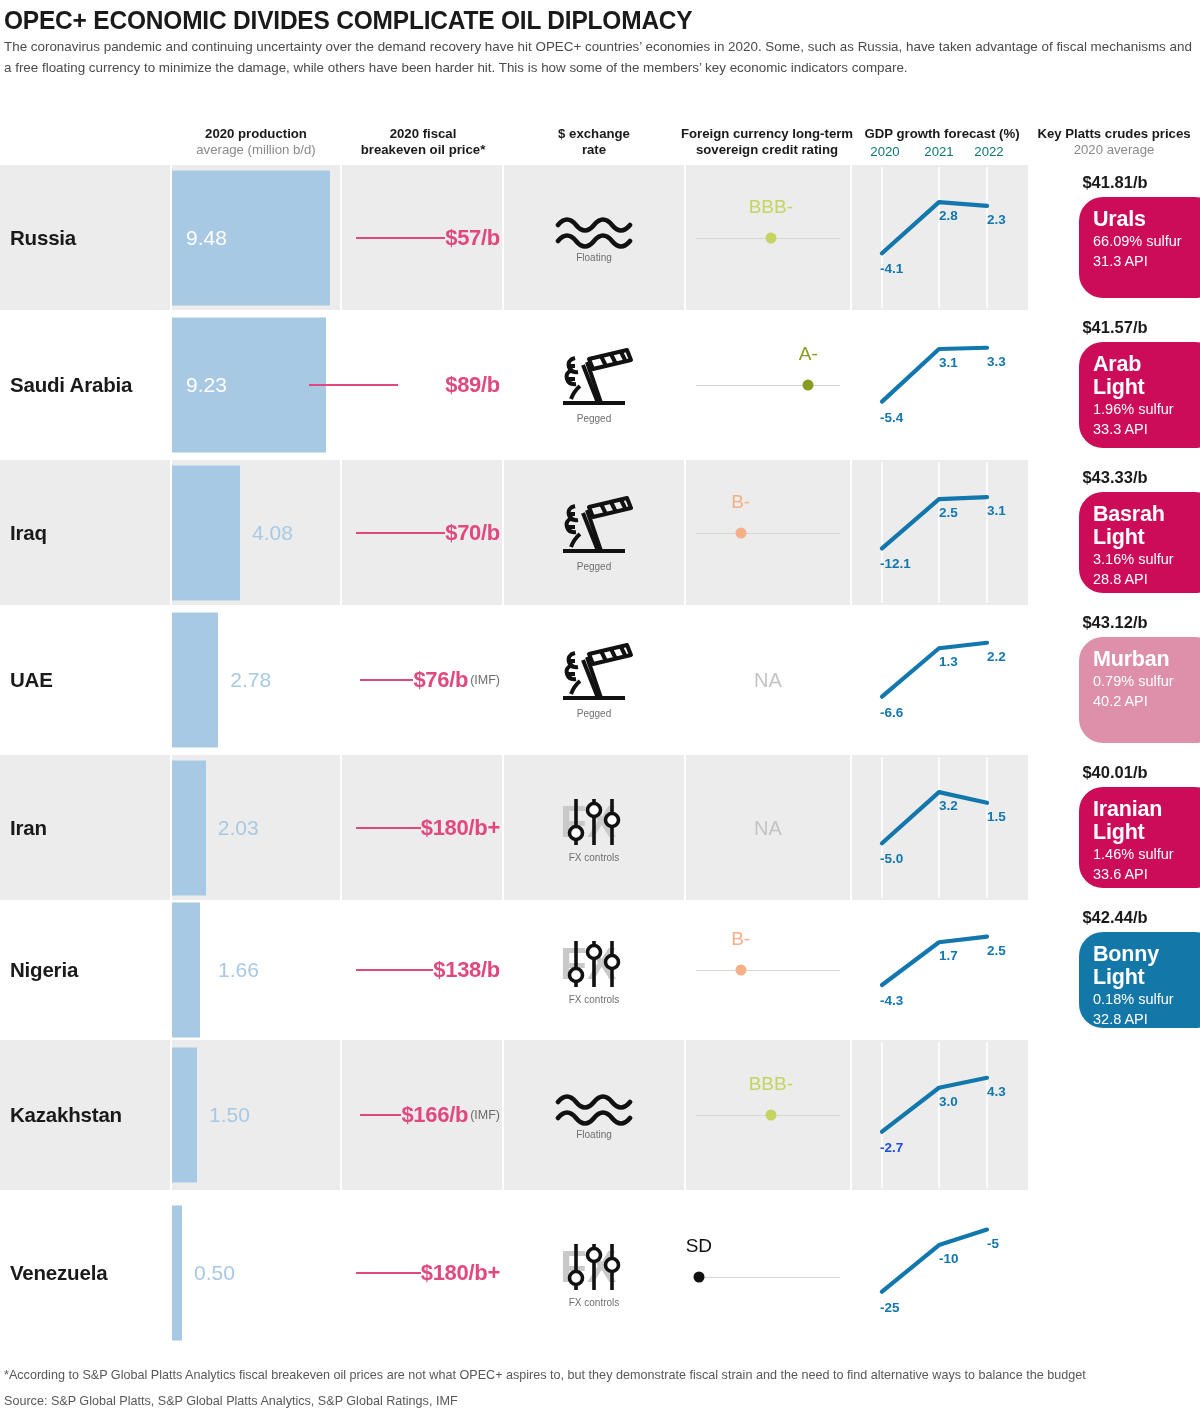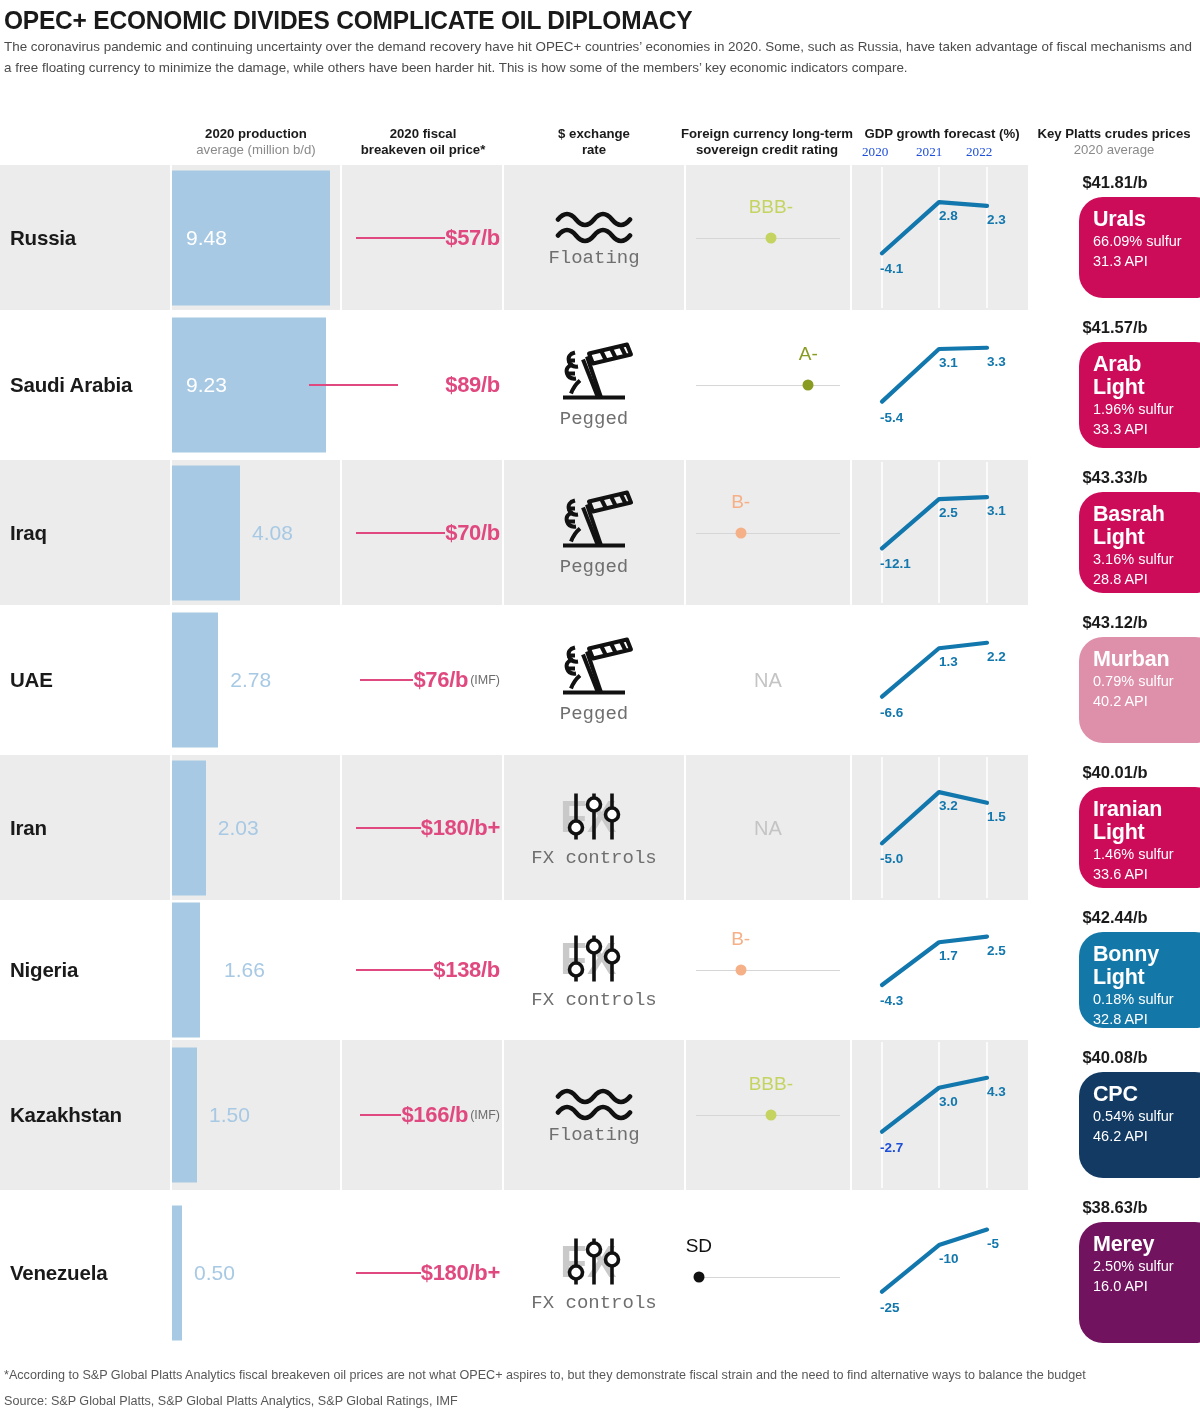--- a/index.html
+++ b/index.html
@@ -23,21 +23,21 @@
     position: absolute; left: 4px; top: 37px; width: 1188px;
     font-size: 13.4px; line-height: 20.5px; color: #4b4b4b;
   }
 
   
   .colhead {
     position: absolute; text-align: center;
     font-size: 13.2px; font-weight: bold; line-height: 15.5px; color: #1a1a1a;
   }
   .colhead .sub { display:block; font-weight: normal; color: #8a8a8a; }
-  .gdp-years { position: absolute; top: 144px; font-size: 13.2px; color: #1d4ed8; text-align:left;font-family:Liberation Serif, serif; }
+  .gdp-years { position: absolute; top: 144px; font-size: 13.2px; color: #0f766e; text-align:center; }
 
   
   .rows { position: absolute; left: 0; top: 165px; width: 1200px; }
   .row { position: relative; width: 1200px; }
   .row.shaded .cellbg { background: #ececec; }
   .cellbg { position: absolute; top: 0; bottom: 0; }
 
   
   .band-country { left: 0;    width: 170px; }
   .band-prod    { left: 172px; width: 168px; }
@@ -73,21 +73,21 @@
   .be-line { height: 2px; background: #e0497f; flex: 0 0 auto; }
   .be-val { font-size: 22px; font-weight: bold; color: #e0497f; white-space: nowrap; letter-spacing: -0.3px; }
   .be-note { font-size: 12.5px; color: #6b6b6b; margin-left: 2px; }
 
   
   .fx-cell {
     position: absolute; top: 50%; transform: translateY(-50%);
     width: 100%; text-align: center;
   }
   .fx-icon { display: block; margin: 0 auto; }
-  .fx-label { font-size: 19px; color: #6f6f6f; margin-top: 1px; font-family: Liberation Mono, monospace; }
+  .fx-label { font-size: 10px; color: #6f6f6f; margin-top: 1px; }
 
   
   .rating-cell { position: absolute; top: 0; bottom: 0; left: 0; right: 0; }
   .rating-axis { position: absolute; left: 10px; right: 10px; height: 1px; background: #d6d6d6; top: 50%; }
   .rating-dot { position: absolute; width: 11px; height: 11px; border-radius: 50%; top: 50%; transform: translate(-50%,-50%); }
   .rating-txt { position: absolute; transform: translate(-50%,0); font-size: 19px; font-weight: normal; white-space: nowrap; }
   .rating-na { position: absolute; left: 50%; top: 50%; transform: translate(-50%,-50%); font-size: 20px; color: #c4c4c4; }
 
   
   .gdp-cell { position: absolute; left: 0; top: 0; width: 176px; height: 100%; }
@@ -412,21 +412,21 @@
       </div>
       <div class="row" style="height: 140px;">
         <div class="cellbg band-country"></div>
         <div class="cellbg band-prod"></div>
         <div class="cellbg band-break"></div>
         <div class="cellbg band-fx"></div>
         <div class="cellbg band-rating"></div>
         <div class="cellbg band-gdp"></div>
         <div class="country-name">Nigeria</div>
         <div class="bar" style="left: 172px; width: 27.6667px; height: 135px; background: rgb(168, 201, 228);"></div>
-        <div class="bar-label outside" style="left: 224px; color: rgb(168, 201, 228);">1.66</div>
+        <div class="bar-label outside" style="left: 218px; color: rgb(168, 201, 228);">1.66</div>
         <div class="be-wrap" style="left: 342px; width: 162px;">
           <span class="be-line" style="width:77px;background:#e0497f"></span>
           <span class="be-val" style="color:#e0497f">$138/b</span>
         </div>
         <div class="fx-cell" style="left: 504px; width: 180px;">
           <svg class="fx-icon" width="80" height="58" viewBox="0 0 80 58">
     <text x="6" y="44" font-family="Liberation Sans, sans-serif" font-size="44" font-weight="bold" fill="#c9c9c9">FX</text>
     <g stroke="#111" stroke-width="3.6" fill="#fff">
       <line x1="22" y1="6" x2="22" y2="52"></line>
       <line x1="40" y1="6" x2="40" y2="52"></line>
@@ -494,28 +494,20 @@
           <svg class="gdp-svg" width="176" height="150" viewBox="0 0 176 150">
             <line x1="30" y1="2" x2="30" y2="148" stroke="#ffffff" stroke-width="1.6"></line>
             <line x1="87" y1="2" x2="87" y2="148" stroke="#ffffff" stroke-width="1.6"></line>
             <line x1="135" y1="2" x2="135" y2="148" stroke="#ffffff" stroke-width="1.6"></line>
             <polyline points="30,91.66000000000001 87,47.769999999999996 135,37.76" fill="none" stroke="#1277ad" stroke-width="4.2" stroke-linejoin="round" stroke-linecap="round"></polyline>
           </svg>
           <div class="gdp-lbl" style="color: #1d4ed8; left: 28px; top: 99.66px;">-2.7</div>
           <div class="gdp-lbl" style="color: rgb(18, 119, 173); left: 87px; top: 53.77px;">3.0</div>
           <div class="gdp-lbl" style="color: rgb(18, 119, 173); left: 135px; top: 43.76px;">4.3</div>
         </div>
-        <div style="position: absolute; left: 1030px; width: 170px; top: 0px; height: 150px;">
-          <div class="crude-price" style="top:8px">$40.08/b</div>
-          <div class="crude-chip" style="top:32px;height:106px;background:#123a63">
-            <div class="crude-name">CPC</div>
-            <div class="crude-spec">0.54% sulfur</div>
-            <div class="crude-spec">46.2 API</div>
-          </div>
-        </div>
       </div>
       <div class="row" style="height: 165px;">
         <div class="cellbg band-country"></div>
         <div class="cellbg band-prod"></div>
         <div class="cellbg band-break"></div>
         <div class="cellbg band-fx"></div>
         <div class="cellbg band-rating"></div>
         <div class="cellbg band-gdp"></div>
         <div class="country-name">Venezuela</div>
         <div class="bar" style="left: 172px; width: 10px; height: 135px; background: rgb(168, 201, 228);"></div>
@@ -547,27 +539,19 @@
           <svg class="gdp-svg" width="176" height="165" viewBox="0 0 176 165">
             <line x1="30" y1="2" x2="30" y2="163" stroke="#ffffff" stroke-width="1.6"></line>
             <line x1="87" y1="2" x2="87" y2="163" stroke="#ffffff" stroke-width="1.6"></line>
             <line x1="135" y1="2" x2="135" y2="163" stroke="#ffffff" stroke-width="1.6"></line>
             <polyline points="30,101.71000000000001 87,55.0975 135,39.56" fill="none" stroke="#1277ad" stroke-width="4.2" stroke-linejoin="round" stroke-linecap="round"></polyline>
           </svg>
           <div class="gdp-lbl" style="color: rgb(18, 119, 173); left: 28px; top: 109.71px;">-25</div>
           <div class="gdp-lbl" style="color: rgb(18, 119, 173); left: 87px; top: 61.0975px;">-10</div>
           <div class="gdp-lbl" style="color: rgb(18, 119, 173); left: 135px; top: 45.56px;">-5</div>
         </div>
-        <div style="position: absolute; left: 1030px; width: 170px; top: 0px; height: 165px;">
-          <div class="crude-price" style="top:8px">$38.63/b</div>
-          <div class="crude-chip" style="top:32px;height:121px;background:#71135e">
-            <div class="crude-name">Merey</div>
-            <div class="crude-spec">2.50% sulfur</div>
-            <div class="crude-spec">16.0 API</div>
-          </div>
-        </div>
       </div>
     </div>
 
   <div class="foot" style="top:1368px;">*According to S&amp;P Global Platts Analytics fiscal breakeven oil prices are not what OPEC+ aspires to, but they demonstrate fiscal strain and the need to find alternative ways to balance the budget</div>
   <div class="foot" style="top:1394px;">Source: S&amp;P Global Platts, S&amp;P Global Platts Analytics, S&amp;P Global Ratings, IMF</div>
 
 </div>
 
 </body></html>

